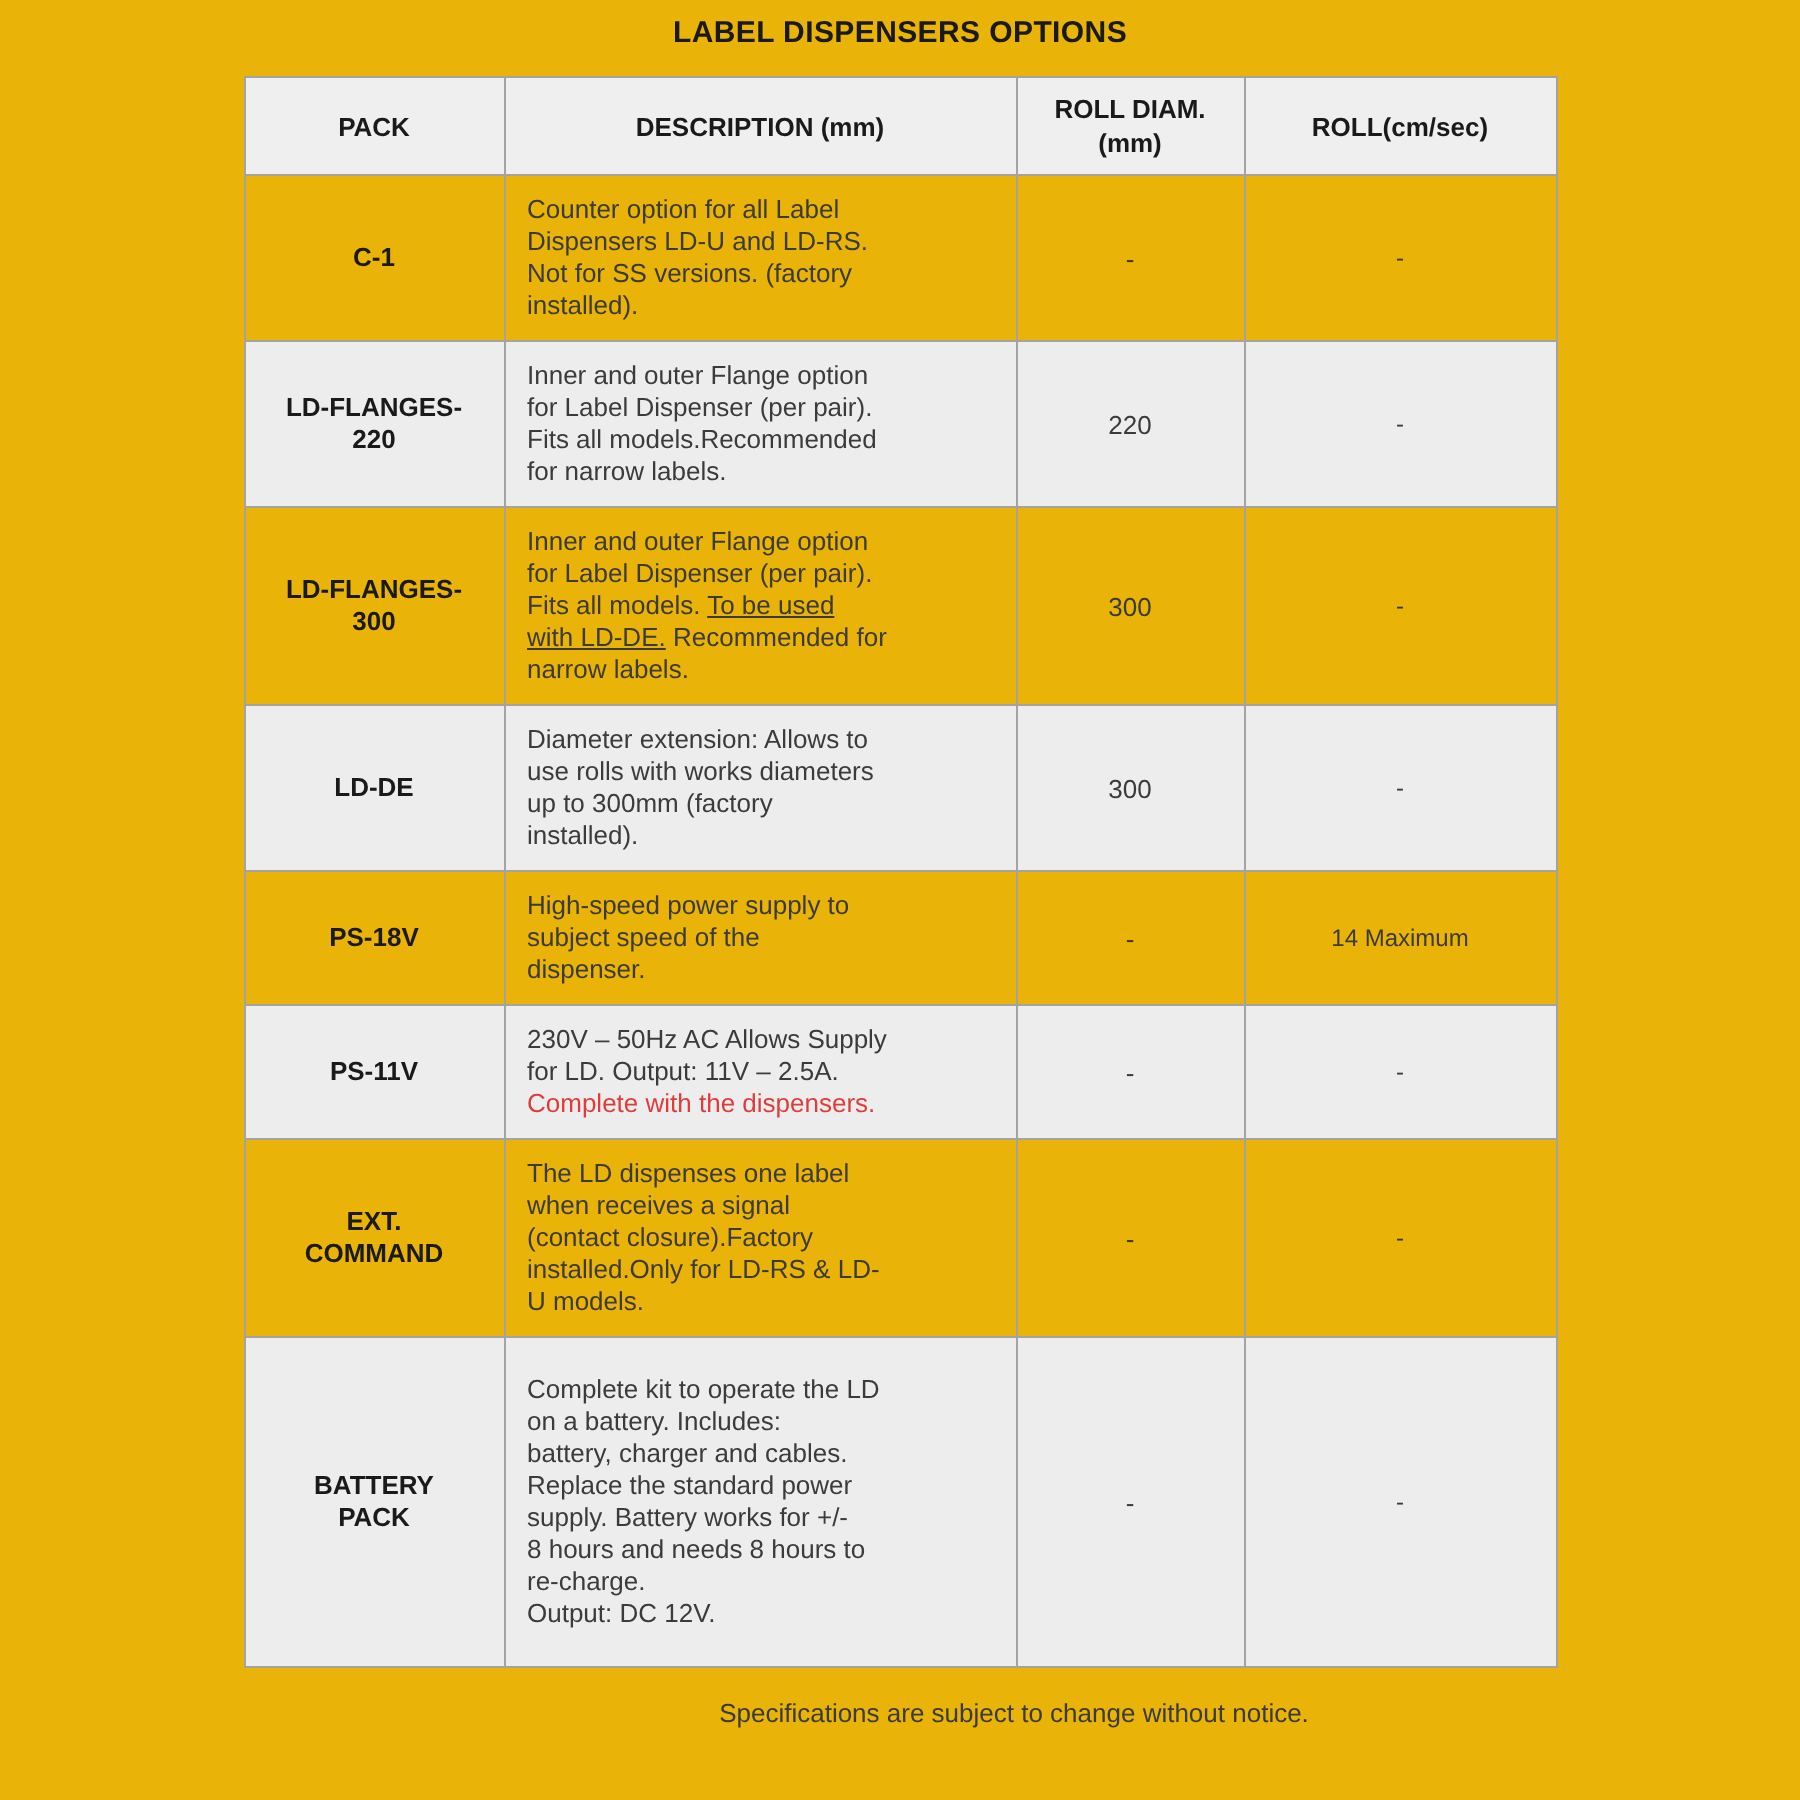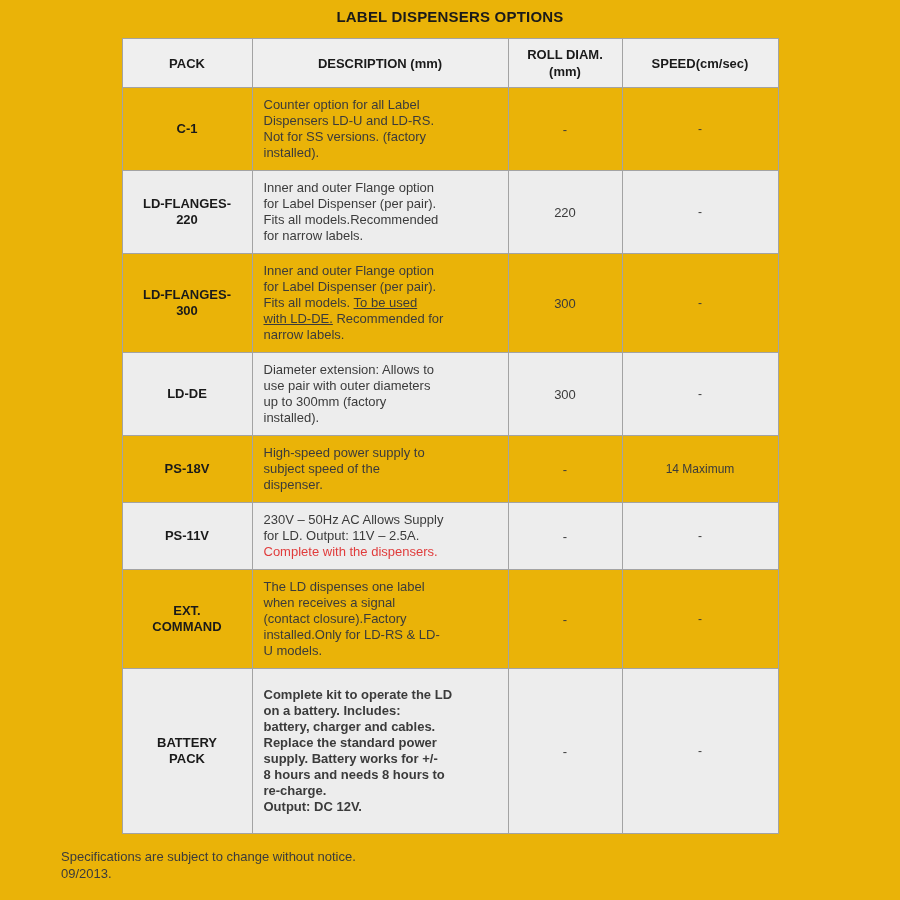--- a/index.html
+++ b/index.html
@@ -62,42 +62,42 @@
     font-size: 13px;
     color: var(--body-text, #3b3b3b);
     line-height: 16px;
     white-space: pre-line;
     padding: 9px 11px;
     text-align: left;
   }
   tbody tr:last-child td.desc {
     padding-top: 18px;
     padding-bottom: 18px;
-    font-weight: bold;
   }
   td.val {
     font-size: 13px;
     color: var(--body-text, #3b3b3b);
     text-align: center;
     padding: 4px;
   }
   td.val.speed {
     font-size: 12px;
   }
   .u {
     text-decoration: underline;
   }
   .red {
     color: var(--warning-text, #e03c3c);
   }
   .footer {
-    margin: 14px 0 0 61px;
+    margin: 14px 0 0 114px;
     font-size: 13px;
     line-height: 17px;
     color: var(--body-text, #3b3b3b);
+    text-align: center;
   }
 </style>
 </head>
 <body>
 
 <div class="page">
 
   <div class="title">LABEL DISPENSERS OPTIONS</div>
 
   <table class="options">
@@ -106,21 +106,21 @@
       <col style="width:256px">
       <col style="width:114px">
       <col style="width:156px">
     </colgroup>
     <thead>
       <tr>
         <th>PACK</th>
         <th>DESCRIPTION (mm)</th>
         <th>ROLL DIAM.
 (mm)</th>
-        <th>SPEED(cm/sec)</th>
+        <th>ROLL(cm/sec)</th>
       </tr>
     </thead>
     <tbody>
         <tr>
           <td class="model">C-1</td>
           <td class="desc"><span>Counter option for all Label
 Dispensers LD-U and LD-RS.
 Not for SS versions. (factory
 installed).</span></td>
           <td class="val">-</td>
@@ -143,21 +143,21 @@
 for Label Dispenser (per pair).
 Fits all models. </span><span class="u">To be used
 with LD-DE.</span><span> Recommended for
 narrow labels.</span></td>
           <td class="val">300</td>
           <td class="val speed">-</td>
         </tr>
         <tr>
           <td class="model">LD-DE</td>
           <td class="desc"><span>Diameter extension: Allows to
-use pair with outer diameters
+use rolls with works diameters
 up to 300mm (factory
 installed).</span></td>
           <td class="val">300</td>
           <td class="val speed">-</td>
         </tr>
         <tr>
           <td class="model">PS-18V</td>
           <td class="desc"><span>High-speed power supply to
 subject speed of the
 dispenser.</span></td>
@@ -195,16 +195,15 @@
 re-charge.</span>
 <span>Output: DC 12V.</span></td>
           <td class="val">-</td>
           <td class="val speed">-</td>
         </tr>
       </tbody>
   </table>
 
   <div class="footer">
     <div>Specifications are subject to change without notice.</div>
-    <div>09/2013.</div>
   </div>
 
 </div>
 
 </body></html>

